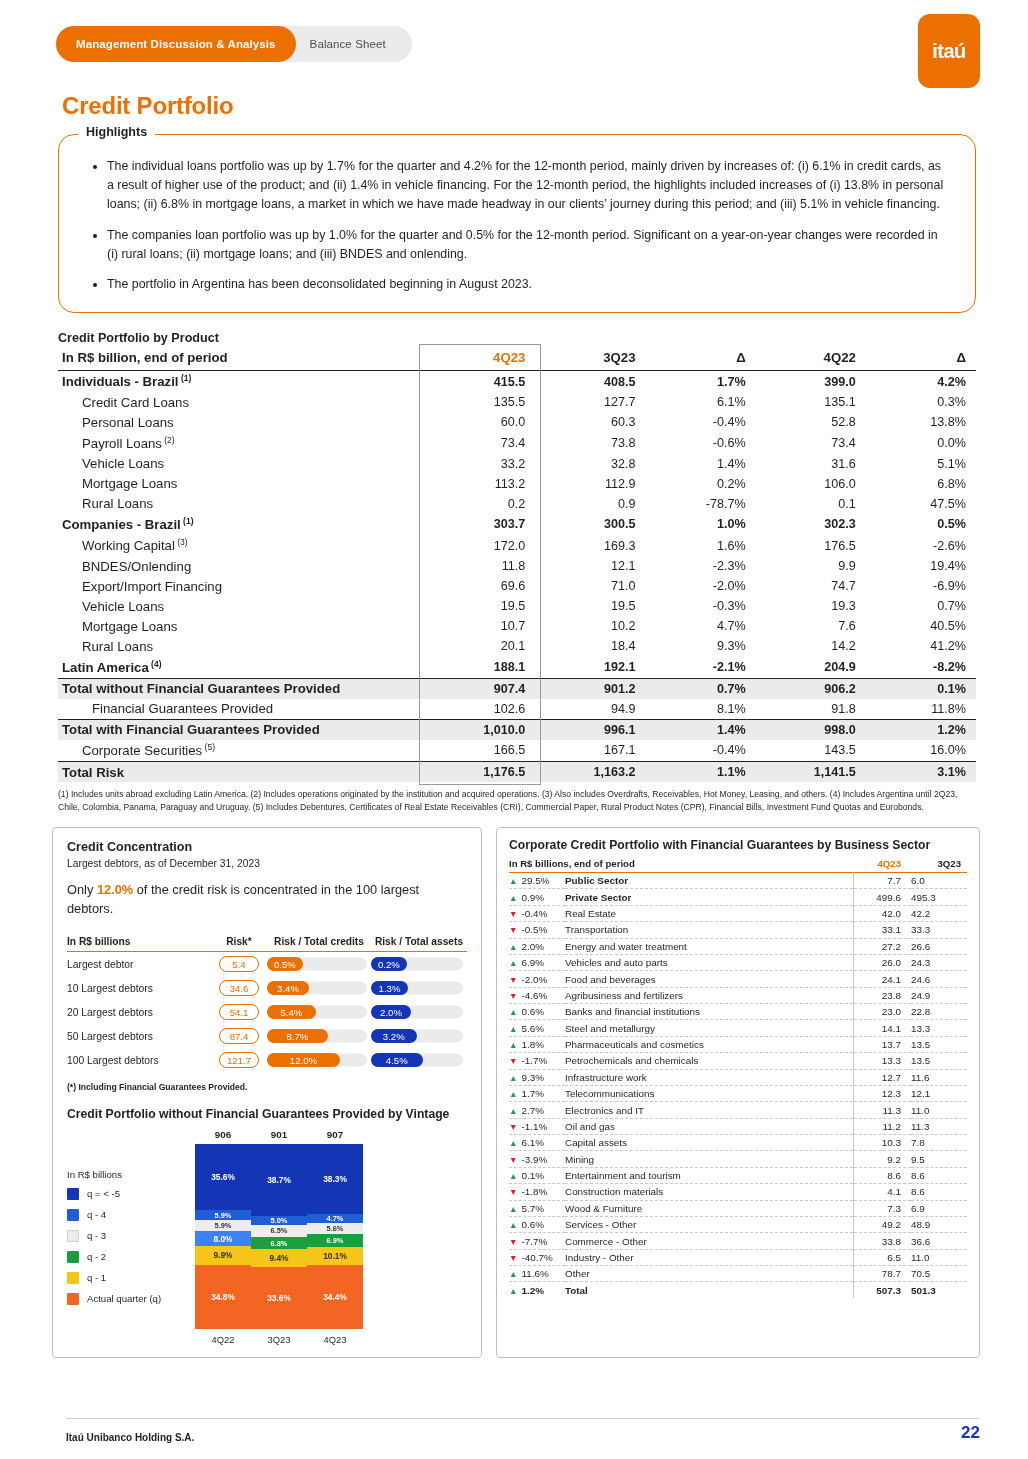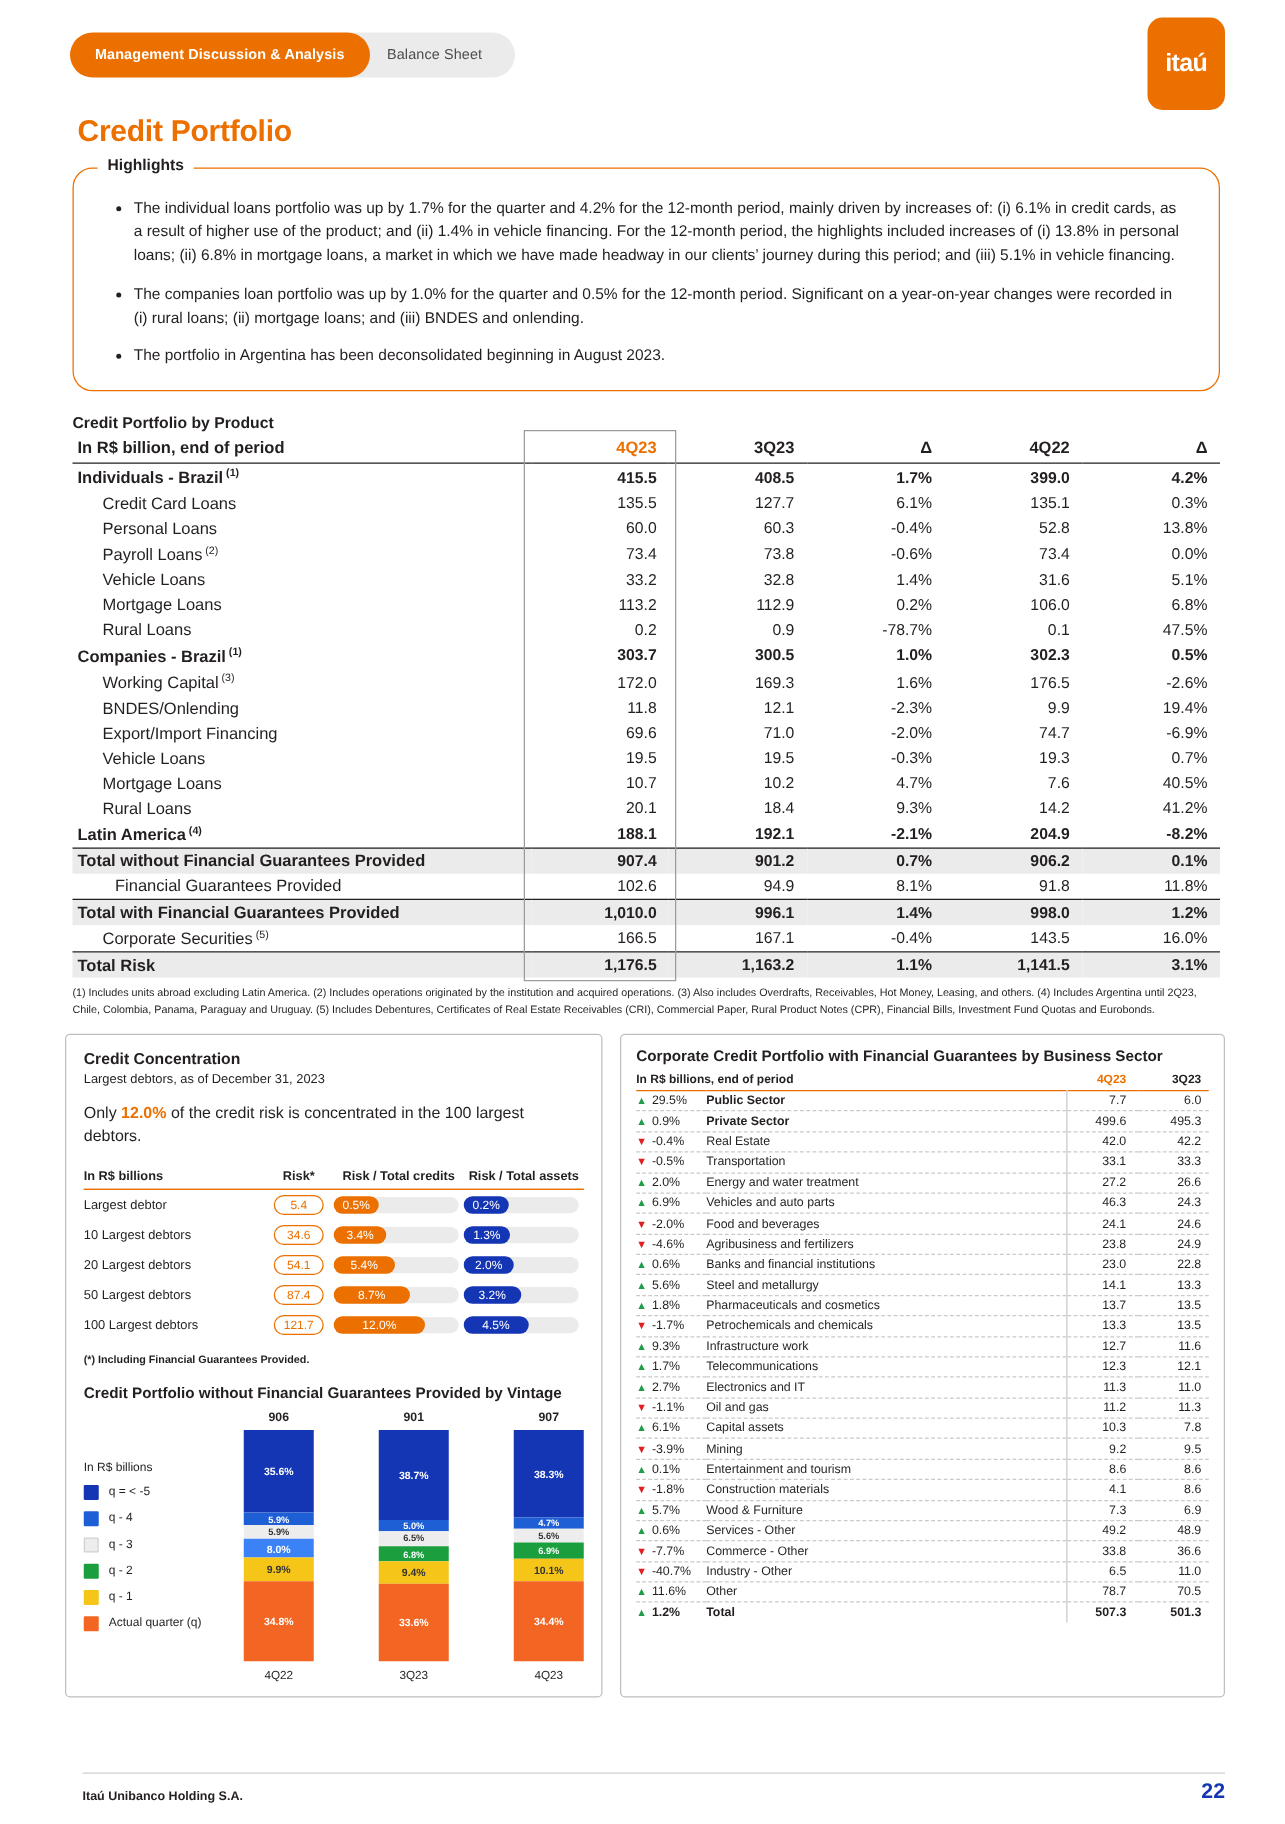--- a/index.html
+++ b/index.html
@@ -110,39 +110,39 @@
   .barcell { position:relative; }
   .bartrack { position:absolute; left:0; right:4px; top:50%; transform:translateY(-50%); height:13px; background:#ebebeb; border-radius:7px; }
   .note-small { font-size:8.6px; font-weight:bold; margin:10px 0 0 0; }
 
   .vintage-title { font-size:12.2px; font-weight:bold; margin:14px 0 0 0; line-height:1.35; }
   .vintage-area { display:flex; margin-top:6px; }
   .legend { width:128px; padding-top:40px; }
   .legend .lg-title { font-size:9.6px; margin-bottom:8px; }
   .legend .lg-row { display:flex; align-items:center; font-size:9.6px; margin-bottom:9px; }
   .legend .sw { width:12px; height:12px; margin-right:8px; border-radius:1px; }
-  .charts { flex:1; display:flex; justify-content:space-between; align-items:flex-end; }
+  .charts { flex:1; display:flex; justify-content:flex-start; align-items:flex-end; }
   .col { width:56px; text-align:center; }
   .col .tot { font-size:9.8px; font-weight:bold; margin-bottom:4px; }
   .stack { width:56px; margin:0 auto; }
   .seg { display:flex; align-items:center; justify-content:center; font-size:8.4px; font-weight:bold; }
   .col .xlab { font-size:9.4px; margin-top:5px; }
 
   
   .sector-title { font-size:12.2px; font-weight:bold; margin:0 0 6px 0; }
   table.sect { width:100%; border-collapse:collapse; }
   table.sect th { font-size:9.6px; font-weight:bold; padding:0 0 3px 0; }
   table.sect th.l { text-align:left; }
   table.sect th.r { text-align:right; padding-right:6px; }
   table.sect th.o { color:#ec7000; text-align:right; padding-right:10px; }
   table.sect thead tr { border-bottom:1.3px solid #ec7000; }
   table.sect td { font-size:9.9px; padding:2.2px 0; border-bottom:1px dashed #c9c9c9; }
   table.sect td.d { width:56px; text-align:left; white-space:nowrap; }
   table.sect td.n { text-align:right; padding-right:10px; width:58px; }
-  table.sect td.n2 { text-align:right; padding-right:6px; width:56px; }
+  table.sect td.n2 { padding-right:6px; width:56px; }
   table.sect tr.total td { font-weight:bold; border-bottom:none; }
   .tri { font-size:8.6px; margin-right:4px; }
   .up { color:#1e9e4a; }
   .down { color:#e02020; }
   .sect-name { font-weight:bold; }
 
   
   .footer {
     position:absolute; bottom:16px; left:0; width:100%;
     padding:0 48px 0 66px; display:flex; justify-content:space-between; align-items:flex-end;
@@ -535,21 +535,21 @@
             </tr>
             <tr>
               <td class="d"><span class="tri up">▲</span>2.0%</td>
               <td>Energy and water treatment</td>
               <td class="n" style="border-left: 1.2px solid rgb(201, 201, 201);">27.2</td>
               <td class="n2">26.6</td>
             </tr>
             <tr>
               <td class="d"><span class="tri up">▲</span>6.9%</td>
               <td>Vehicles and auto parts</td>
-              <td class="n" style="border-left: 1.2px solid rgb(201, 201, 201);">46.3</td>
+              <td class="n" style="border-left: 1.2px solid rgb(201, 201, 201);">26.0</td>
               <td class="n2">24.3</td>
             </tr>
             <tr>
               <td class="d"><span class="tri down">▼</span>-2.0%</td>
               <td>Food and beverages</td>
               <td class="n" style="border-left: 1.2px solid rgb(201, 201, 201);">24.1</td>
               <td class="n2">24.6</td>
             </tr>
             <tr>
               <td class="d"><span class="tri down">▼</span>-4.6%</td>

